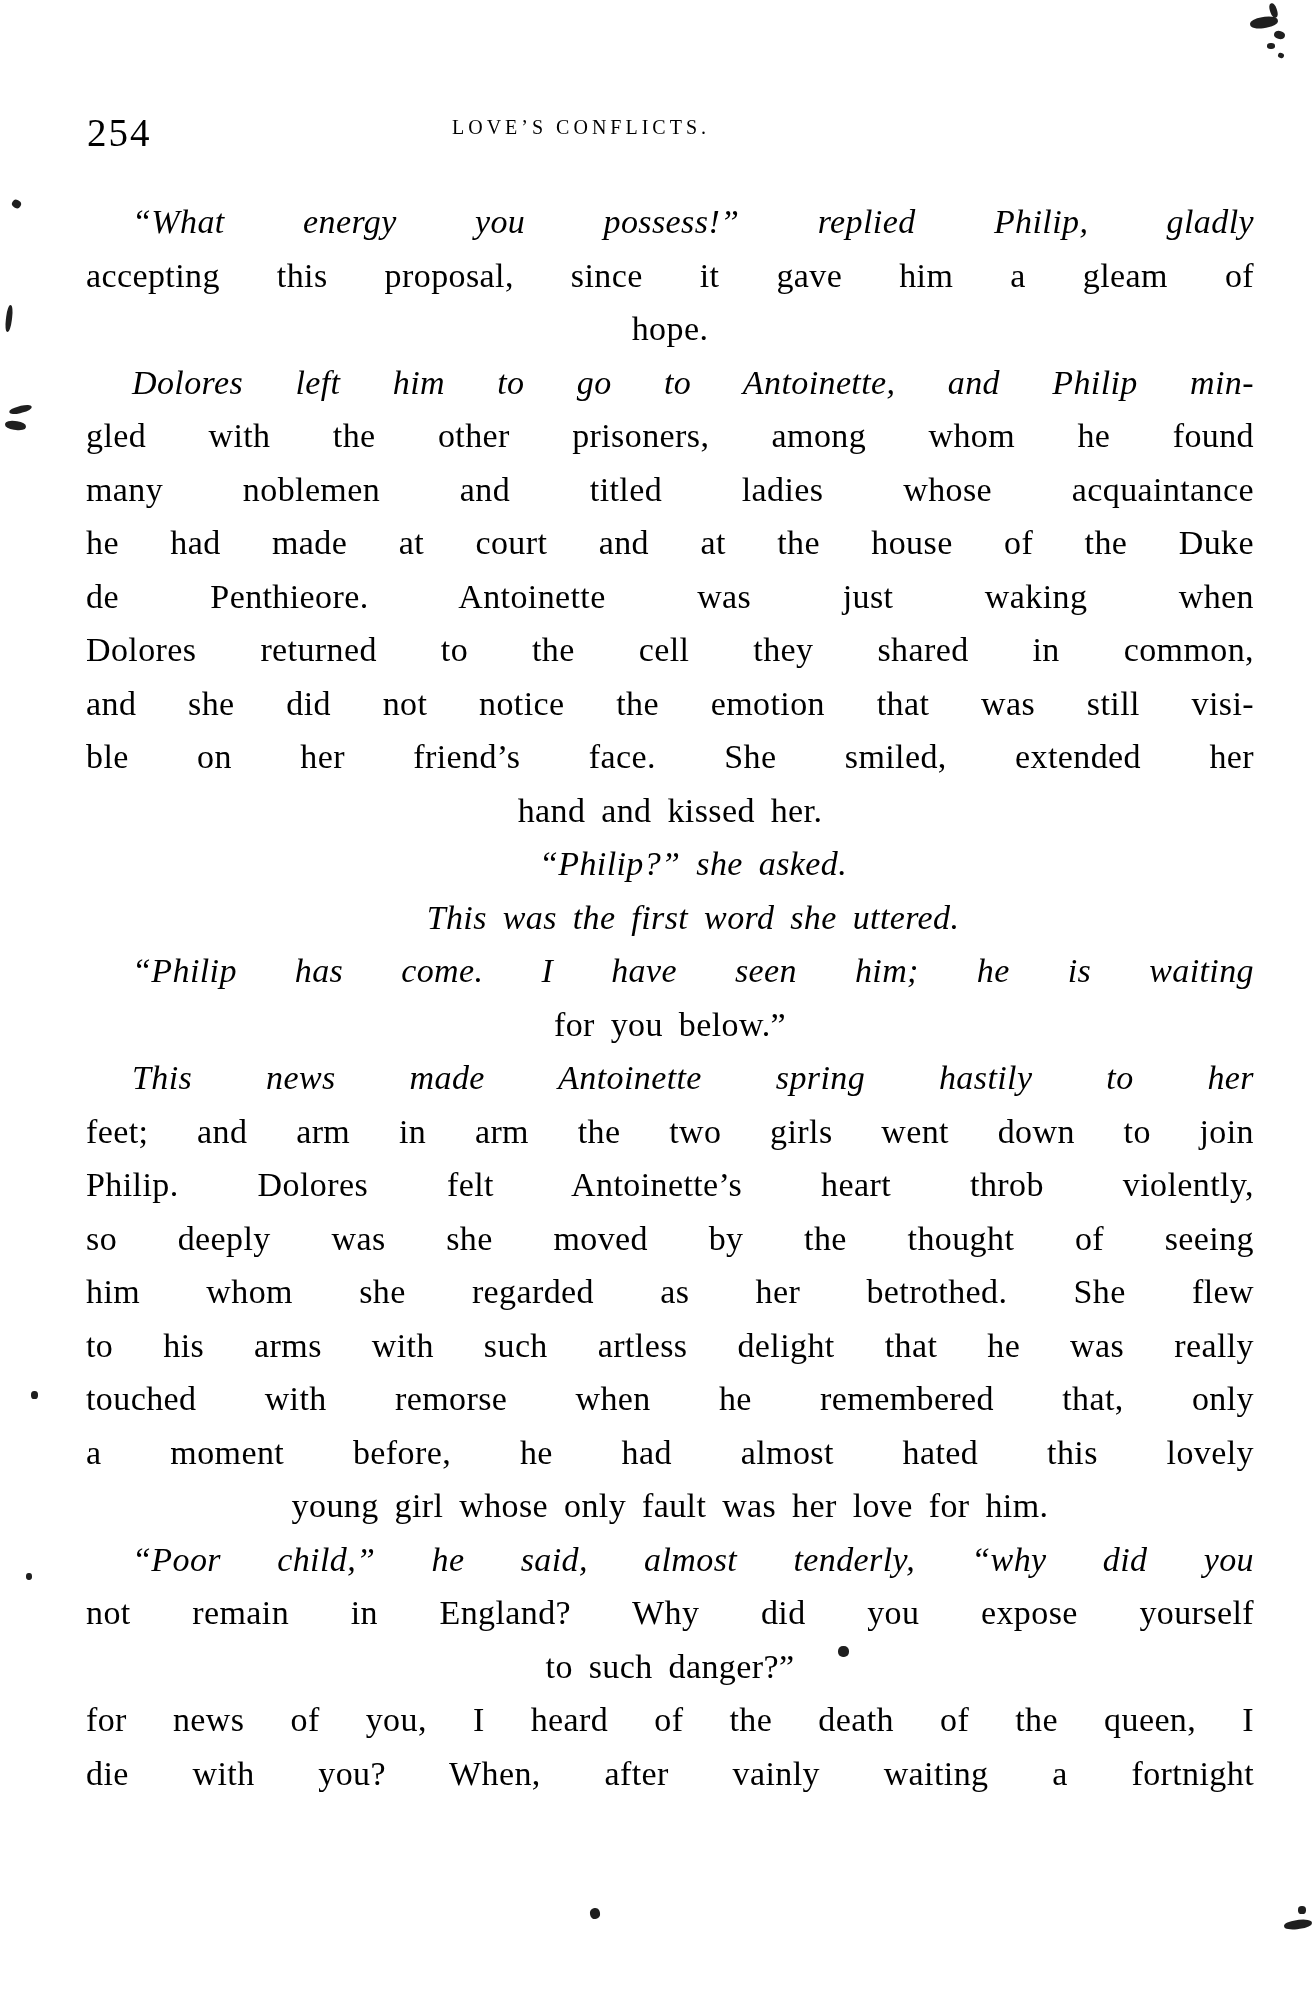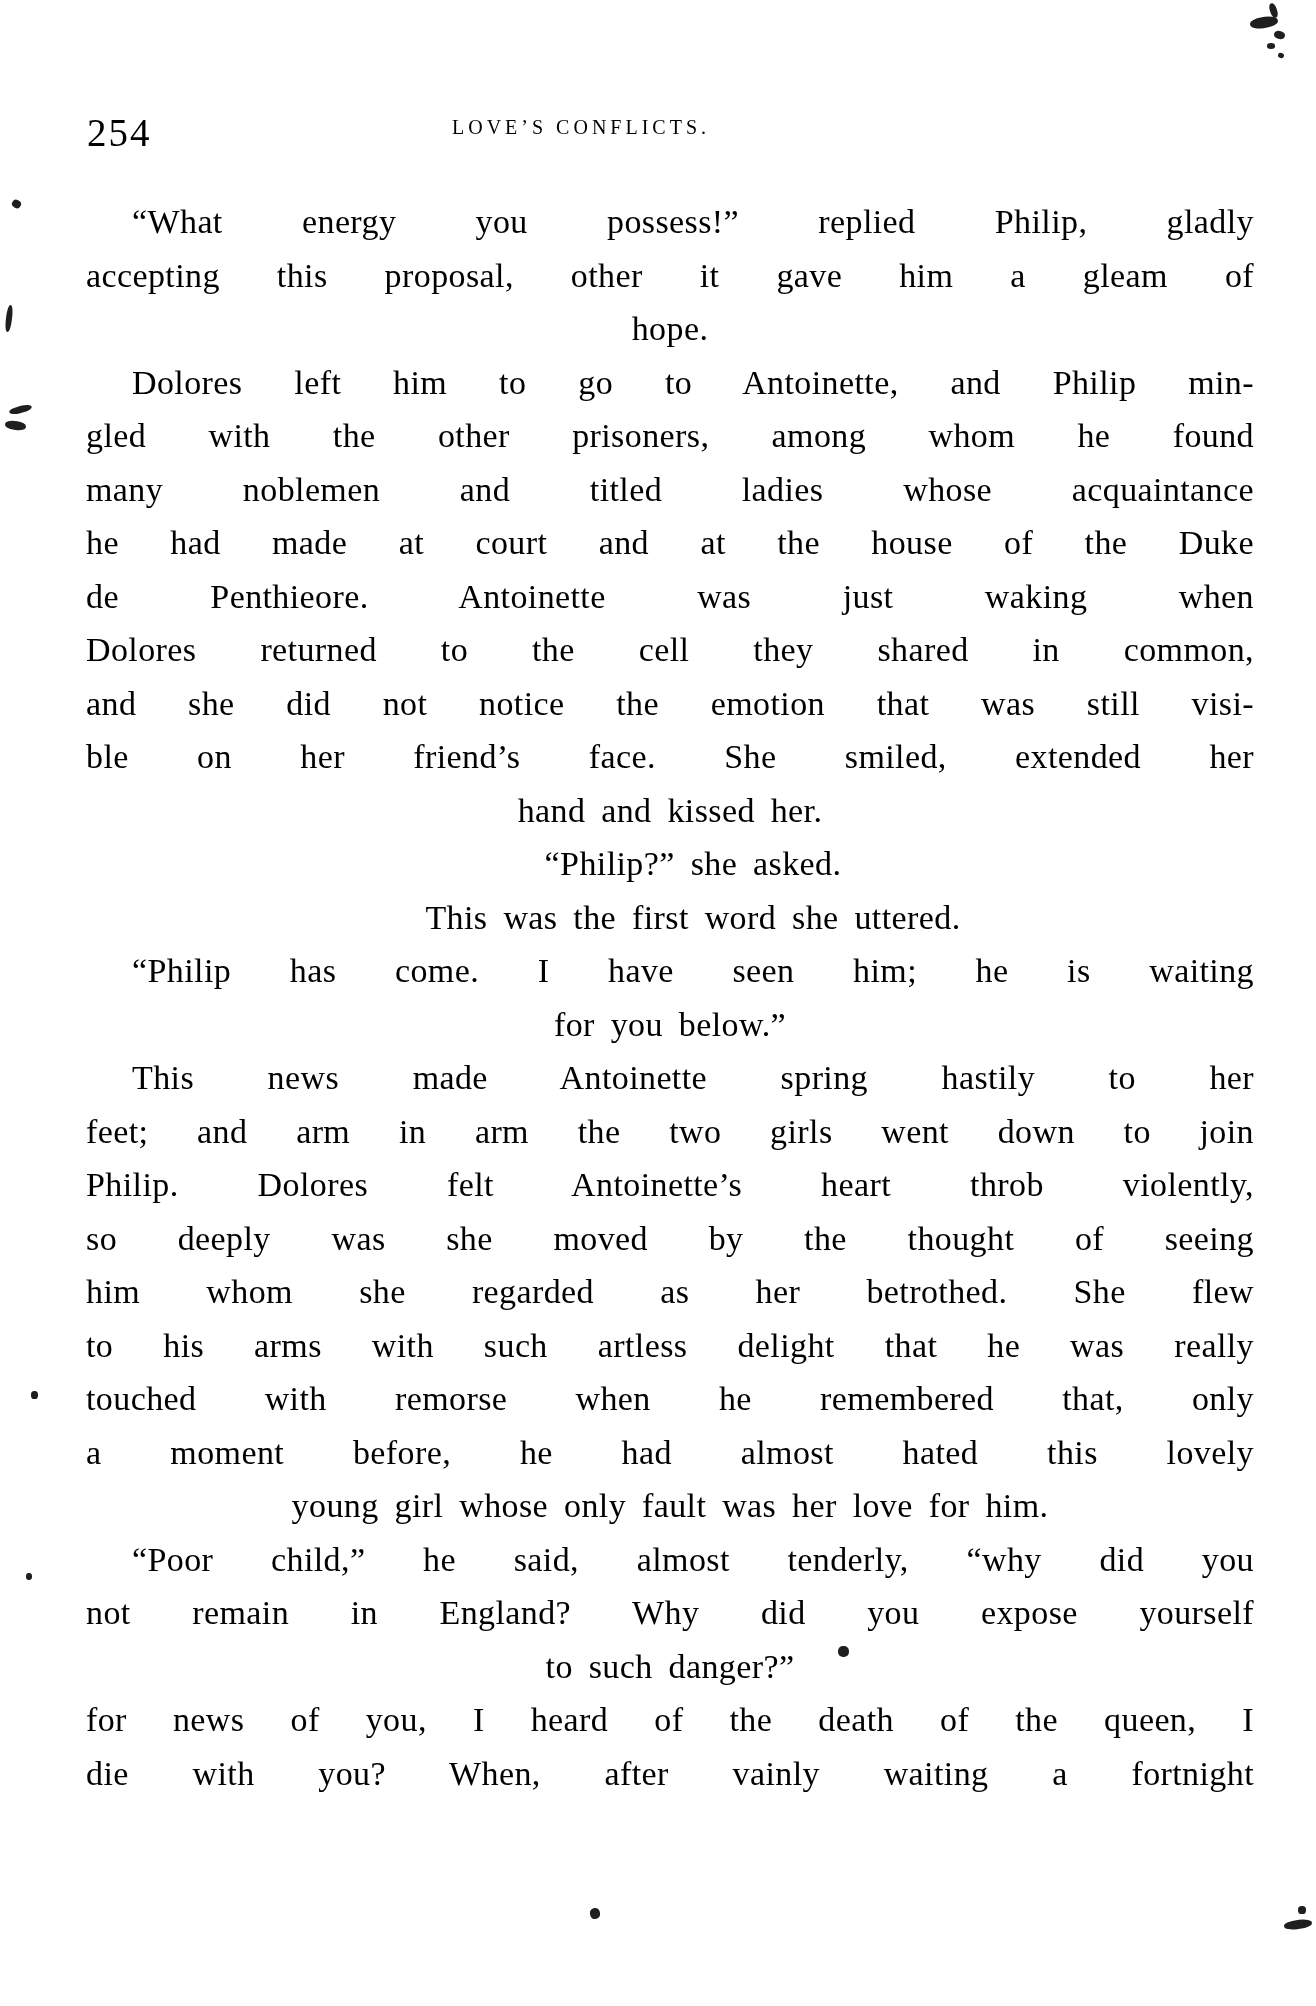--- a/index.html
+++ b/index.html
@@ -32,37 +32,37 @@
     letter-spacing:0.4px;
     word-spacing:7px;
     white-space:normal;
     text-align:center;
   }
   .line.just{
     text-align:justify;
     text-align-last:justify;
     -moz-text-align-last:justify;
   }
-  .line.indent{text-indent:46px;}
+  .line.indent{text-indent:46px;font-style:italic;}
   .ink{
     position:absolute;background:#000;opacity:.88;
     border-radius:45%;
   }
 </style>
 </head>
 <body>
 
 <header>
   <div class="page-number">254</div>
   <div class="running-title">LOVE’S CONFLICTS.</div>
 </header>
 
 <main id="text-block">
     <div class="line just indent">“What energy you possess!” replied Philip, gladly</div>
-    <div class="line just">accepting this proposal, other it gave him a gleam of</div>
+    <div class="line just">accepting this proposal, since it gave him a gleam of</div>
     <div class="line">hope.</div>
     <div class="line just indent">Dolores left him to go to Antoinette, and Philip min-</div>
     <div class="line just">gled with the other prisoners, among whom he found</div>
     <div class="line just">many noblemen and titled ladies whose acquaintance</div>
     <div class="line just">he had made at court and at the house of the Duke</div>
     <div class="line just">de Penthieore. Antoinette was just waking when</div>
     <div class="line just">Dolores returned to the cell they shared in common,</div>
     <div class="line just">and she did not notice the emotion that was still visi-</div>
     <div class="line just">ble on her friend’s face. She smiled, extended her</div>
     <div class="line">hand and kissed her.</div>

